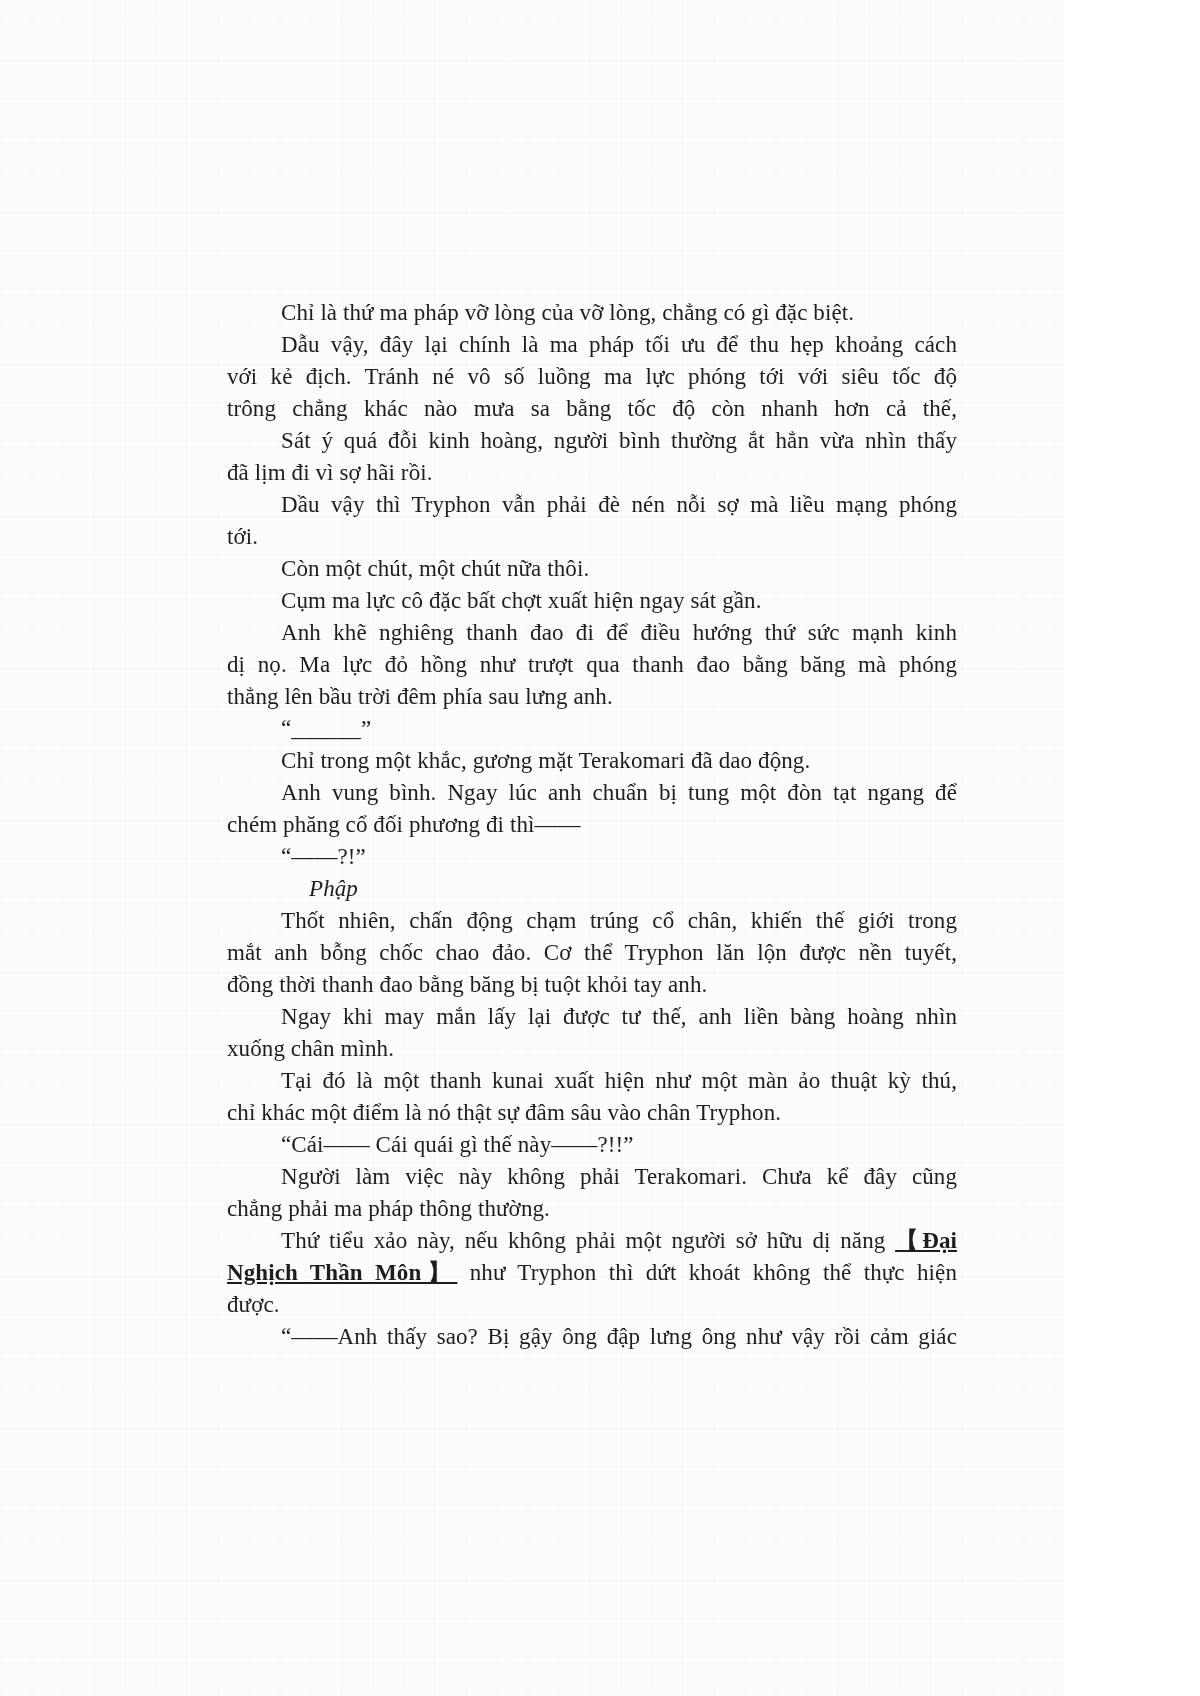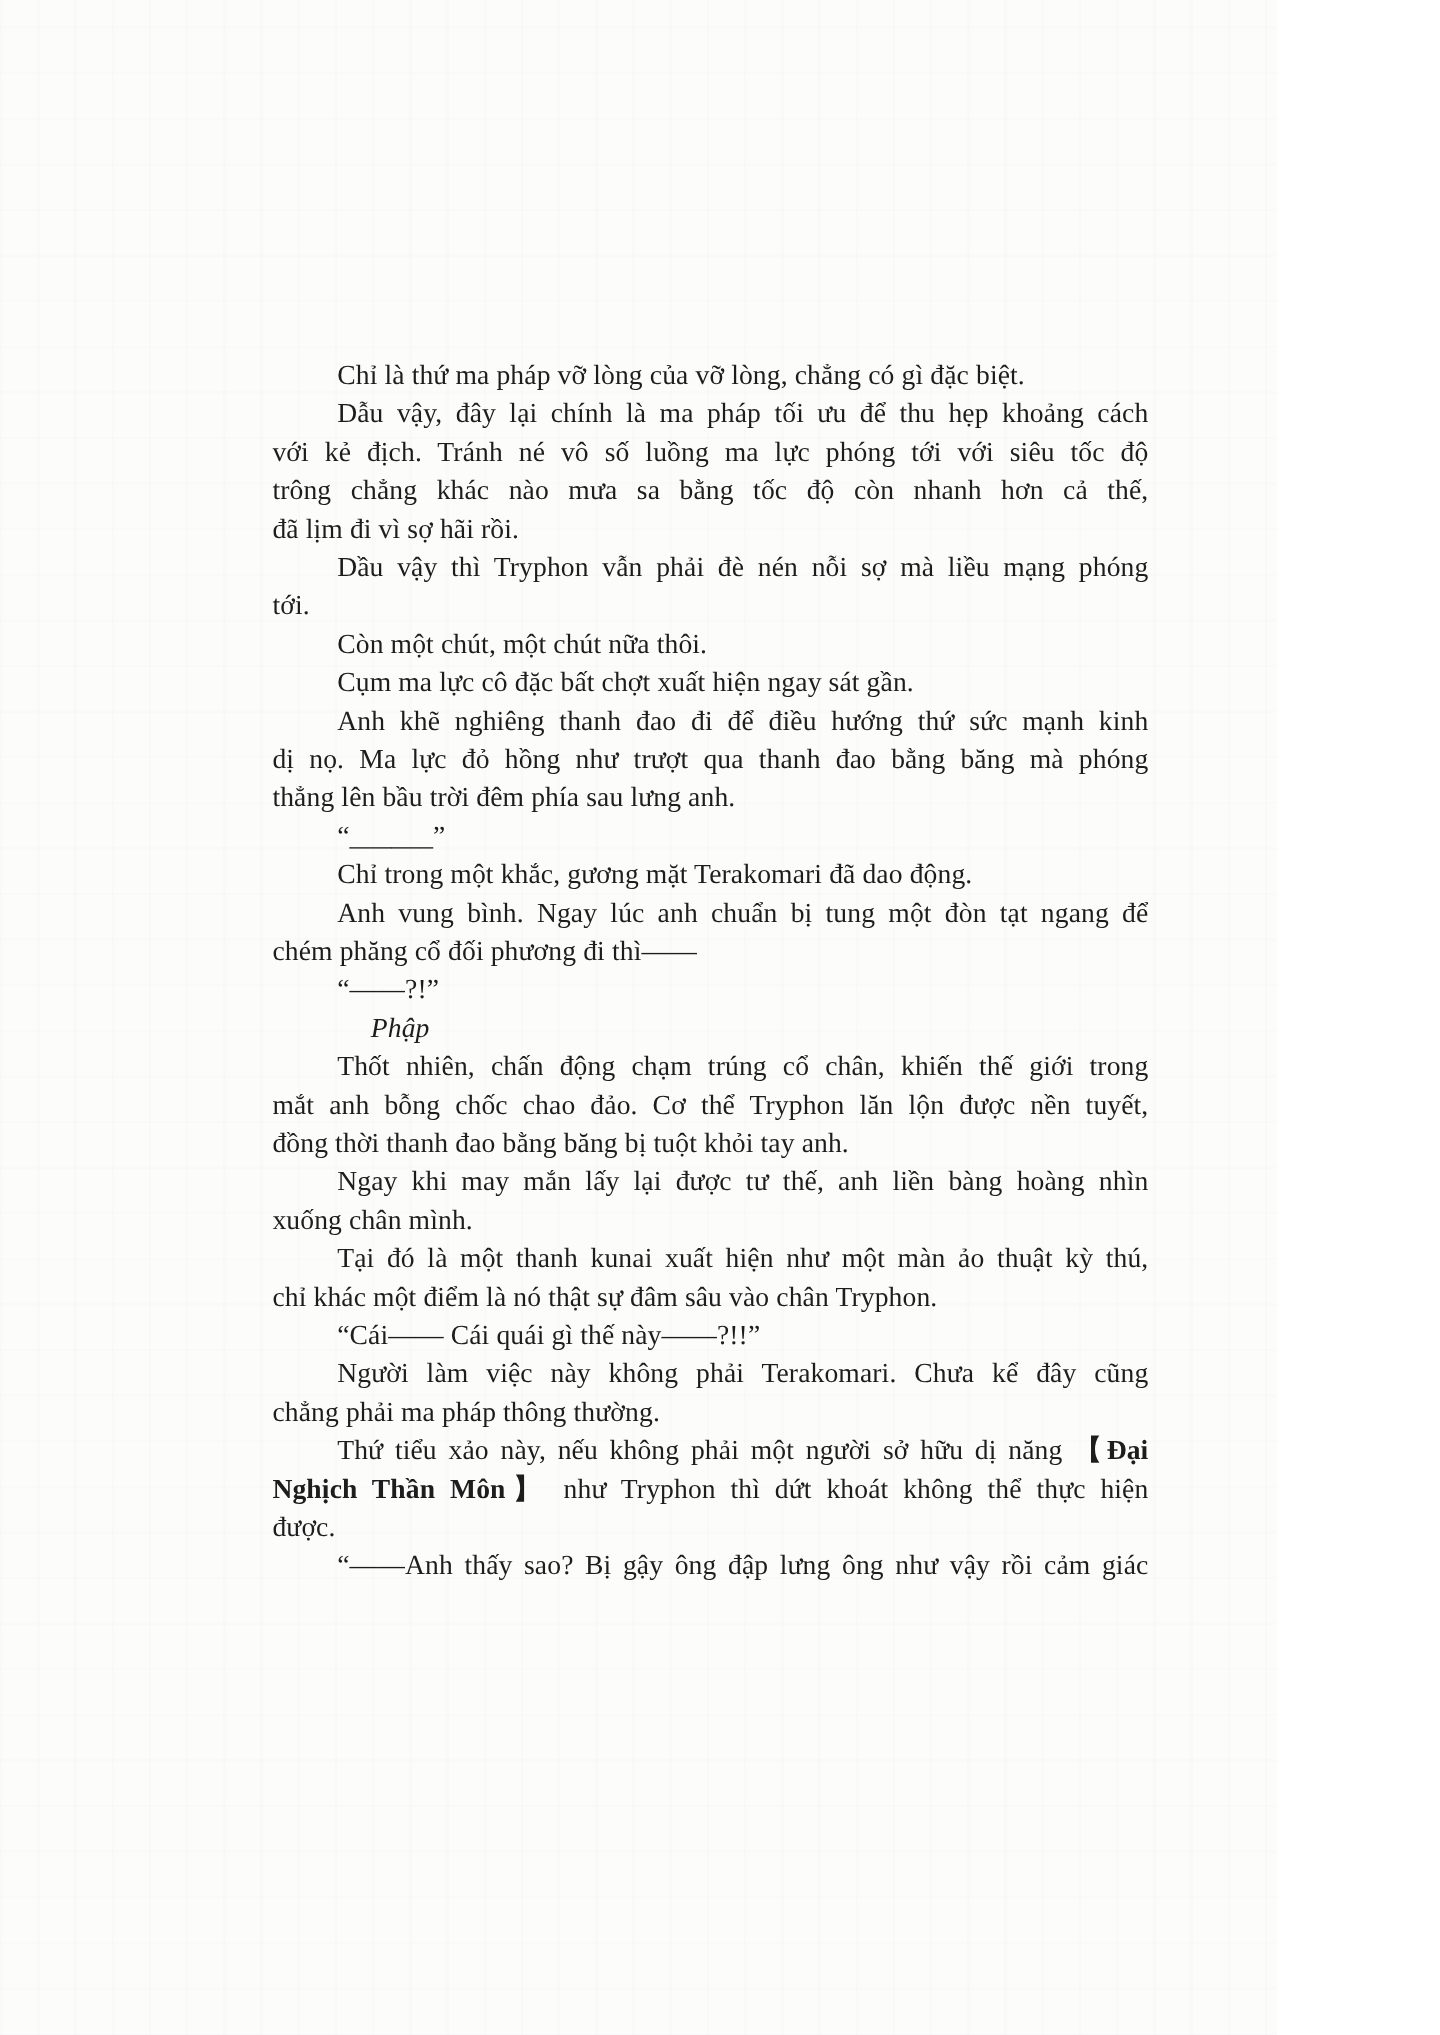--- a/index.html
+++ b/index.html
@@ -29,32 +29,33 @@
   }
   .line{
     height:32px;
     overflow:hidden;
     text-align:justify;
     text-align-last:left;
     white-space:normal;
   }
   .line.just{ text-align-last:justify; }
   .line.indent{ padding-left:54px; }
-  .line span.b{ font-weight:bold; }
+  .line span.b{ font-weight:bold;text-decoration:underline; }
   .line span.i{ font-style:italic;margin-left:28px; }
 </style>
 </head>
 <body>
 
 <div class="page">
   <div class="text-block" id="text-block">
       <div class="line indent"><span>Chỉ là thứ ma pháp vỡ lòng của vỡ lòng, chẳng có gì đặc biệt.</span></div>
       <div class="line indent just"><span>Dẫu vậy, đây lại chính là ma pháp tối ưu để thu hẹp khoảng cách</span></div>
       <div class="line just"><span>với kẻ địch. Tránh né vô số luồng ma lực phóng tới với siêu tốc độ</span></div>
       <div class="line just"><span>trông chẳng khác nào mưa sa bằng tốc độ còn nhanh hơn cả thế,</span></div>
+      <div class="line indent just"><span>Sát ý quá đỗi kinh hoàng, người bình thường ắt hẳn vừa nhìn thấy</span></div>
       <div class="line"><span>đã lịm đi vì sợ hãi rồi.</span></div>
       <div class="line indent just"><span>Dầu vậy thì Tryphon vẫn phải đè nén nỗi sợ mà liều mạng phóng</span></div>
       <div class="line"><span>tới.</span></div>
       <div class="line indent"><span>Còn một chút, một chút nữa thôi.</span></div>
       <div class="line indent"><span>Cụm ma lực cô đặc bất chợt xuất hiện ngay sát gần.</span></div>
       <div class="line indent just"><span>Anh khẽ nghiêng thanh đao đi để điều hướng thứ sức mạnh kinh</span></div>
       <div class="line just"><span>dị nọ. Ma lực đỏ hồng như trượt qua thanh đao bằng băng mà phóng</span></div>
       <div class="line"><span>thẳng lên bầu trời đêm phía sau lưng anh.</span></div>
       <div class="line indent"><span>“______”</span></div>
       <div class="line indent"><span>Chỉ trong một khắc, gương mặt Terakomari đã dao động.</span></div>

